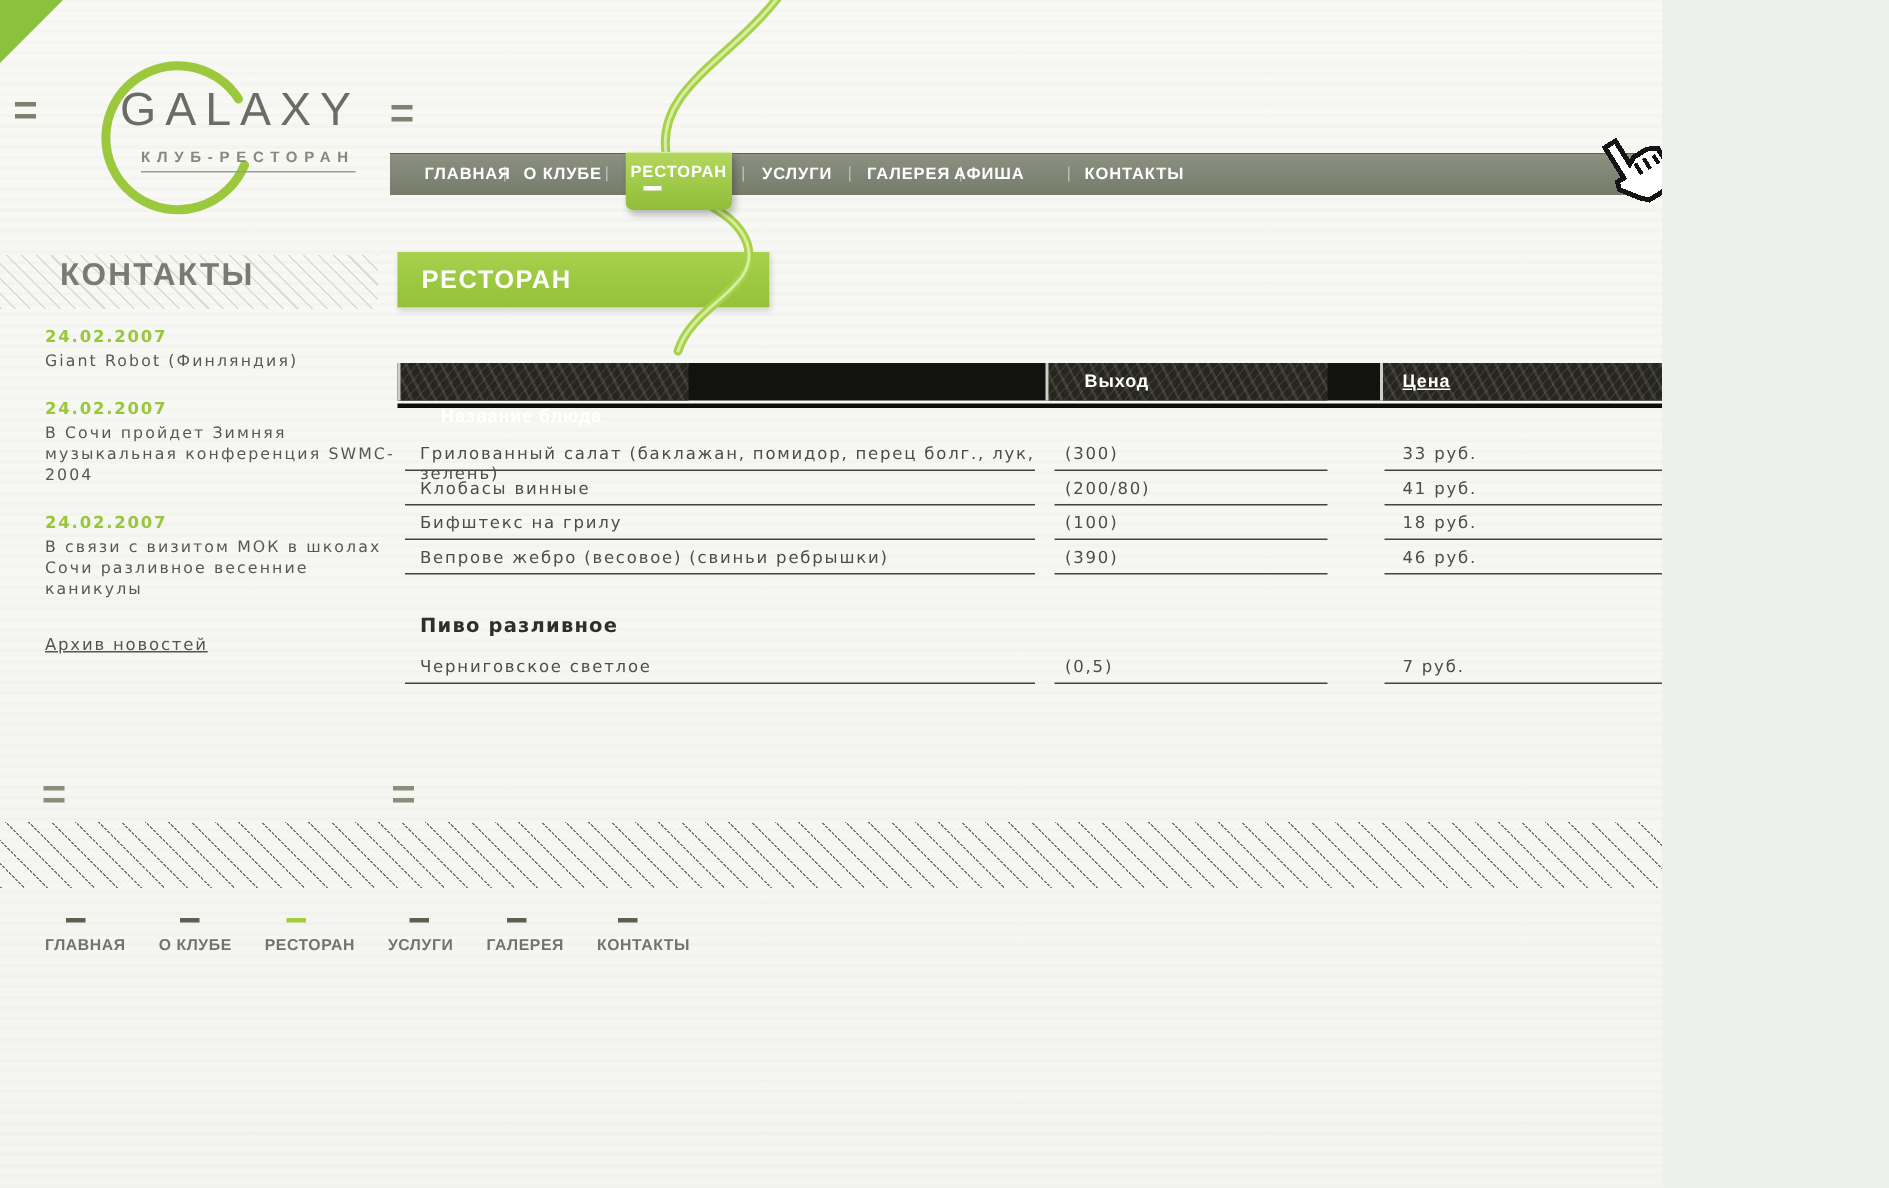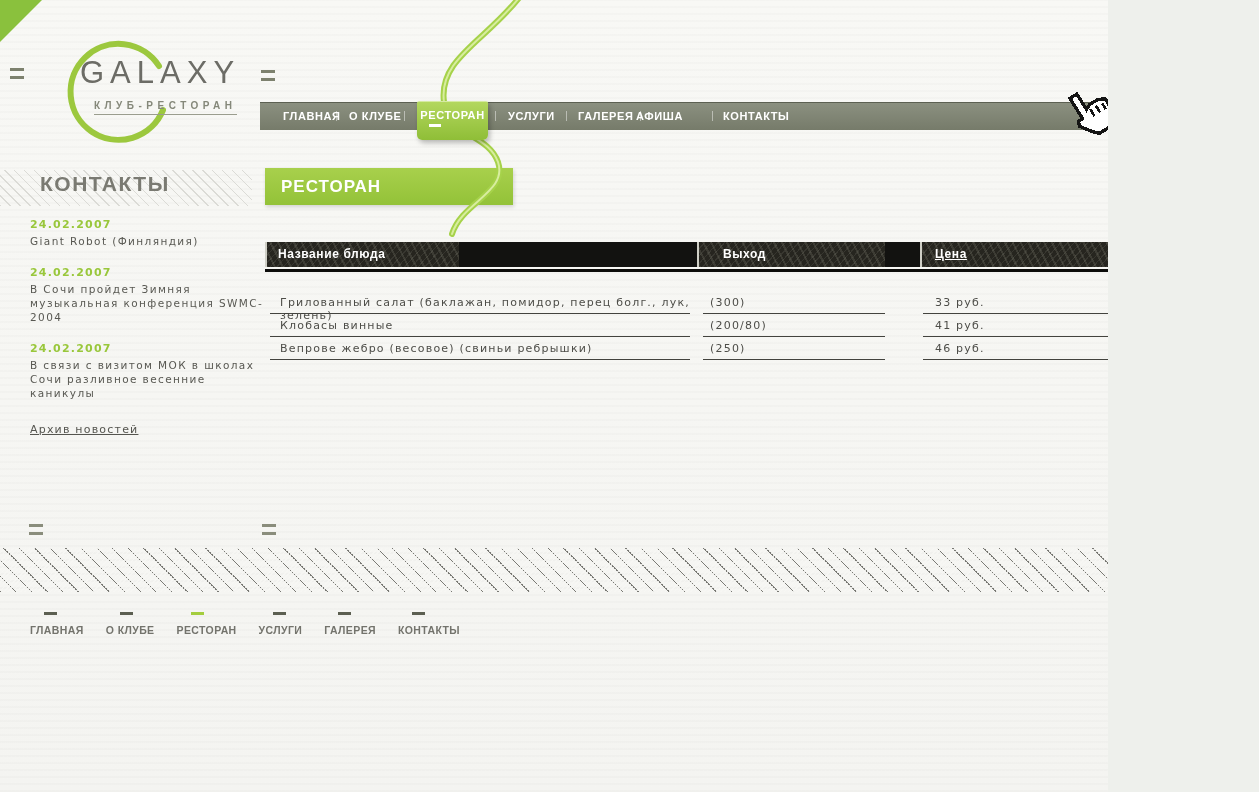--- a/index.html
+++ b/index.html
@@ -212,42 +212,55 @@
     <div class="txt">РЕСТОРАН</div>
   </div>
 
   <div class="thead">
     <div class="seg" style="left:1px; width:193px;"></div>
     <div class="seg" style="left:434px; width:186px;"></div>
     <div class="seg" style="left:657px; width:205px;"></div>
     <div class="seg-sep" style="left:0;"></div>
     <div class="seg-sep" style="left:432px;"></div>
     <div class="seg-sep" style="left:655px;"></div>
-    <div class="col-label" style="left:13px;">Название блюда</div>
+    <div class="col-label" style="left:29px;margin-top:23px;">Название блюда</div>
     <div class="col-label" style="left:458px;">Выход</div>
     <div class="col-label" style="left:670px;text-decoration:underline;">Цена</div>
   </div>
   <div class="thead-rule"></div>
 
   <div class="menu">
     <div class="m-section">
       <div class="m-row">
         <div class="cell c-name">Грилованный салат (баклажан, помидор, перец болг., лук, зелень)</div>
         <div class="cell c-port">(300)</div>
         <div class="cell c-price">33 руб.</div>
       </div>
       <div class="m-row">
         <div class="cell c-name">Клобасы винные</div>
         <div class="cell c-port">(200/80)</div>
         <div class="cell c-price">41 руб.</div>
       </div>
       <div class="m-row">
+        <div class="cell c-name">Бифштекс на грилу</div>
+        <div class="cell c-port">(100)</div>
+        <div class="cell c-price">18 руб.</div>
+      </div>
+      <div class="m-row">
         <div class="cell c-name">Вепрове жебро (весовое) (свиньи ребрышки)</div>
-        <div class="cell c-port">(250)</div>
+        <div class="cell c-port">(390)</div>
         <div class="cell c-price">46 руб.</div>
+      </div>
+    </div>
+    <div class="m-section">
+      <div class="m-section-title">Пиво разливное</div>
+      <div class="m-row">
+        <div class="cell c-name">Черниговское светлое</div>
+        <div class="cell c-port">(0,5)</div>
+        <div class="cell c-price">7 руб.</div>
       </div>
     </div>
   </div>
 
   <div class="hatch-band"></div>
 
   <div class="footer-nav">
     <div class="f-item">
       <div class="f-dash"></div>
       <div class="f-label">ГЛАВНАЯ</div>

